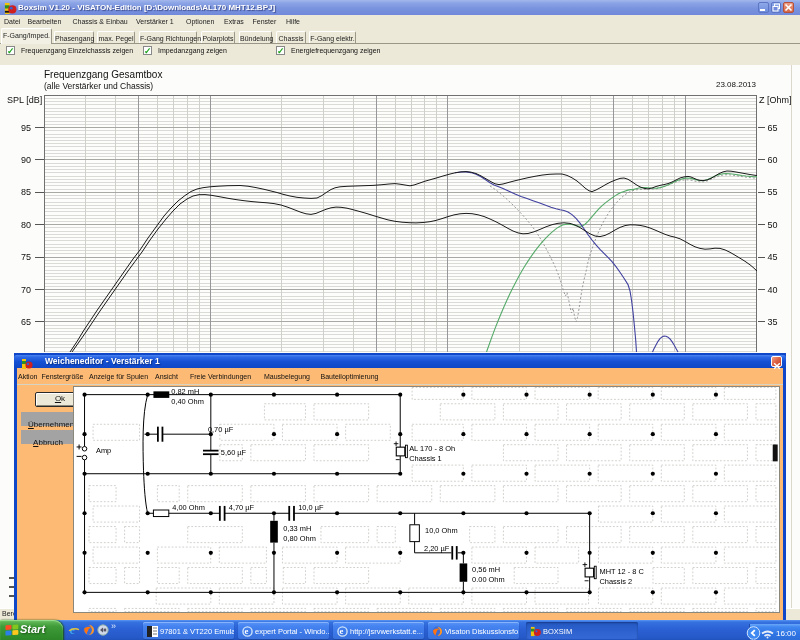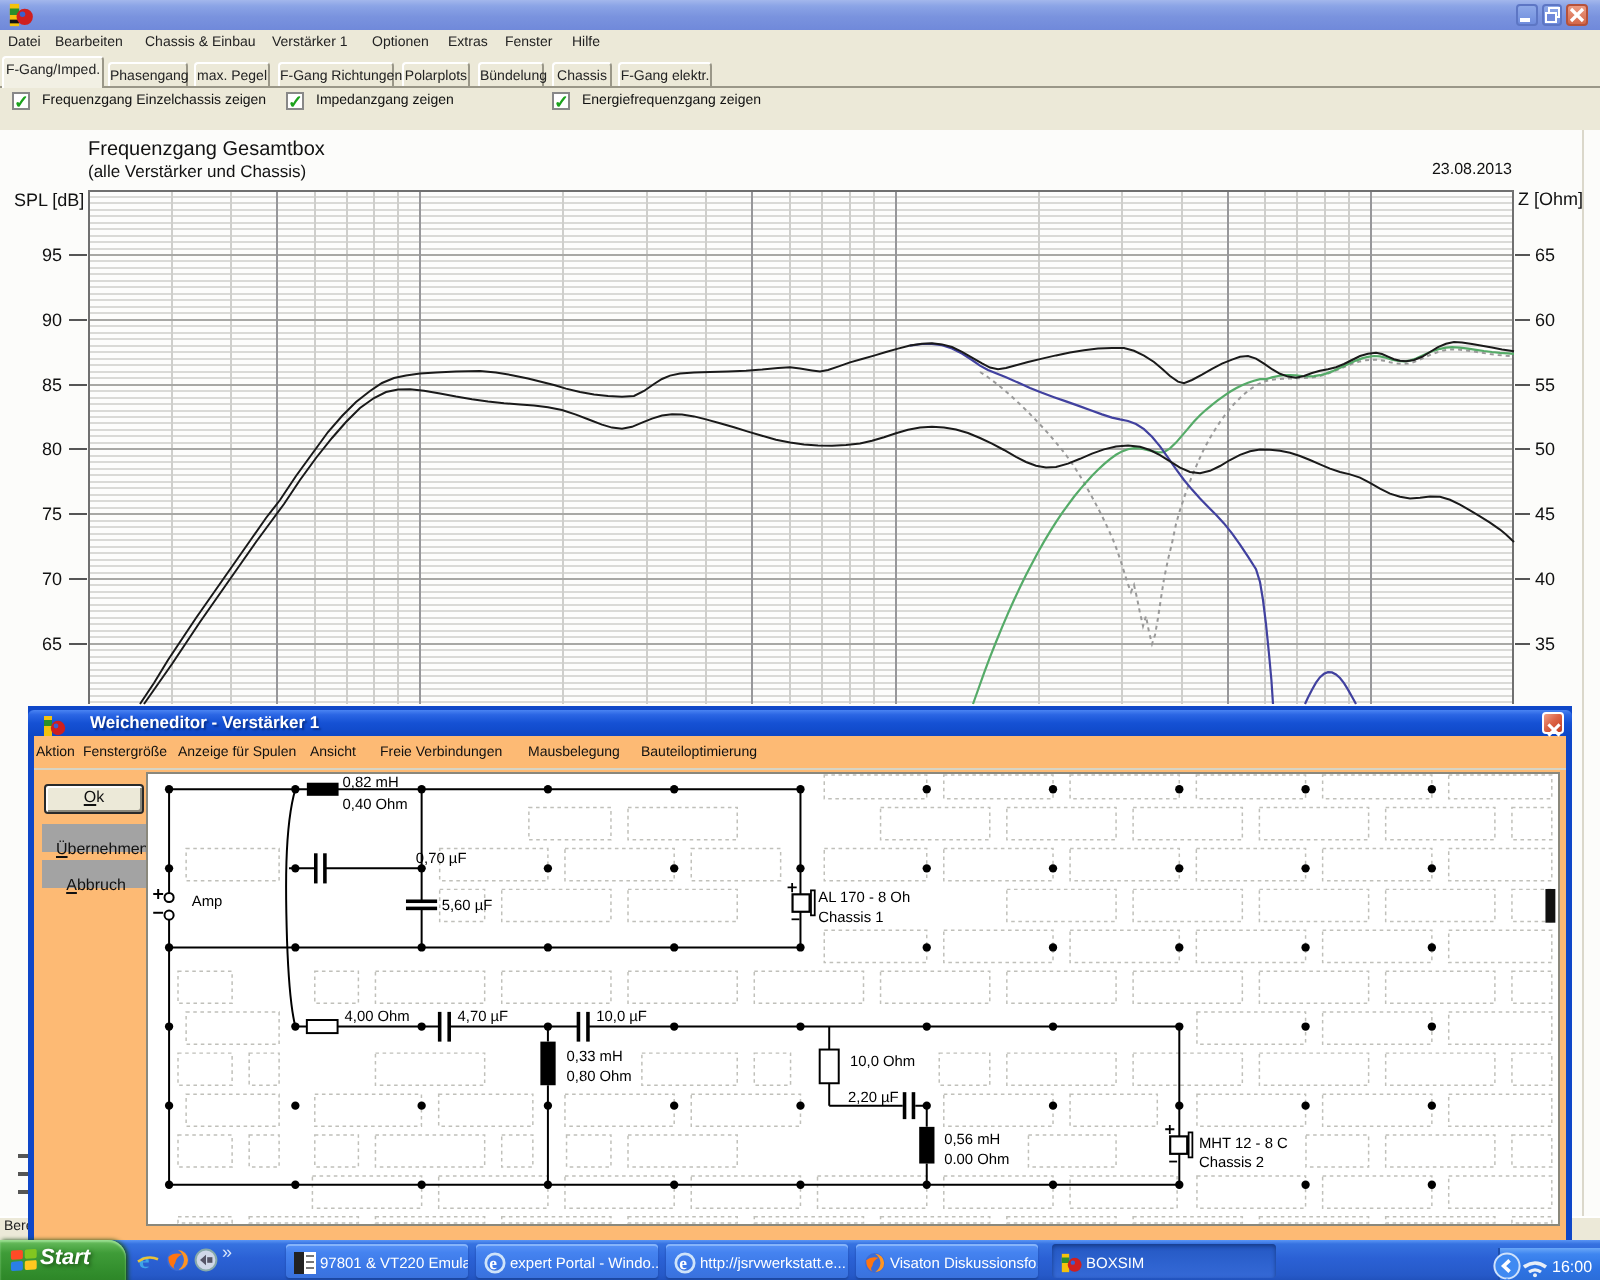--- a/index.html
+++ b/index.html
@@ -27,20 +27,21 @@
 <body>
 <div id="app">
   <div id="titlebar">
     <div class="abs" id="appicon" style="left:4px;top:1px;width:13px;height:13px"><svg width="13" height="13" viewBox="0 0 14 14">
           <rect x="1" y="1" width="5" height="12" fill="#f4c20d"></rect>
           <rect x="1" y="3.5" width="5" height="3.5" fill="#2a8f2a"></rect>
           <rect x="1" y="9.5" width="5" height="2" fill="#111"></rect>
           <circle cx="9" cy="8" r="4.4" fill="#cf1f1f"></circle>
           <circle cx="7.8" cy="6.6" r="1.5" fill="#3a5fd0"></circle>
         </svg></div>
+    <div class="ttext">Boxsim V1.20 - VISATON-Edition [D:\Downloads\AL170 MHT12.BPJ]</div>
     <div class="winbtn" style="left:758px;background:linear-gradient(180deg,#8ea9e8,#6f8cdd);border:1px solid #5d76c4"><svg width="9" height="9" viewBox="0 0 9 9">
           <rect x="1" y="6" width="5" height="2" fill="#fff"></rect>
         </svg></div>
     <div class="winbtn" style="left:770.5px;background:linear-gradient(180deg,#8ea9e8,#6f8cdd);border:1px solid #5d76c4"><svg width="9" height="9" viewBox="0 0 9 9">
           <rect x="2.5" y="1" width="5" height="4.5" fill="none" stroke="#fff"></rect>
           <rect x="1" y="3.5" width="5" height="4.5" fill="#7089da" stroke="#fff"></rect>
         </svg></div>
     <div class="winbtn" style="left:783px;background:linear-gradient(180deg,#ec9c83,#d4684a);border:1px solid #b5513a"><svg width="9" height="9" viewBox="0 0 9 9">
           <path d="M1.5 1.5 L7.5 7.5 M7.5 1.5 L1.5 7.5" stroke="#fff" stroke-width="1.6"></path>
         </svg></div>
@@ -136,21 +137,21 @@
   </div>
   <div id="dmenu" style="position:absolute;left:0;top:12.5px;width:766px;height:17px;font-size:7px;color:#111;border-bottom:1px solid #d8d4c4">
     <span class="abs" style="left:1px;top:5px">Aktion</span>
     <span class="abs" style="left:24.5px;top:5px">Fenstergröße</span>
     <span class="abs" style="left:72px;top:5px">Anzeige für Spulen</span>
     <span class="abs" style="left:138px;top:5px">Ansicht</span>
     <span class="abs" style="left:173px;top:5px">Freie Verbindungen</span>
     <span class="abs" style="left:247px;top:5px">Mausbelegung</span>
     <span class="abs" style="left:303.5px;top:5px">Bauteiloptimierung</span>
   </div>
-  <div class="xpbtn" style="left:5px;top:37px;width:50px;height:15px;border:1.5px solid #2a2a2a;border-radius:2px"><u>O</u>k</div>
+  <div class="xpbtn" style="left:18px;top:37px;width:50px;height:15px;border:1.5px solid #2a2a2a;border-radius:2px"><u>O</u>k</div>
   <div class="xpbtn" style="left:4px;top:57px;width:54px;height:14px"><u>Ü</u>bernehmen</div>
   <div class="xpbtn" style="left:4px;top:75px;width:54px;height:14px"><u>A</u>bbruch</div>
 <svg width="707" height="227" viewBox="73.0 386.0 707 227" style="position:absolute;left:56px;top:31px;background:#fff;border:1px solid #8a887c">
 <g fill="none" stroke="#c0c0ba" stroke-width="0.75" stroke-dasharray="1.8 1.8">
         <rect x="412.0" y="386.5" width="51.7" height="12.0"></rect>
         <rect x="472.3" y="386.5" width="55.1" height="12.0"></rect>
         <rect x="536.0" y="386.5" width="55.1" height="12.0"></rect>
         <rect x="599.7" y="386.5" width="55.1" height="12.0"></rect>
         <rect x="663.4" y="386.5" width="55.1" height="12.0"></rect>
         <rect x="727.0" y="386.5" width="52.0" height="12.0"></rect>

